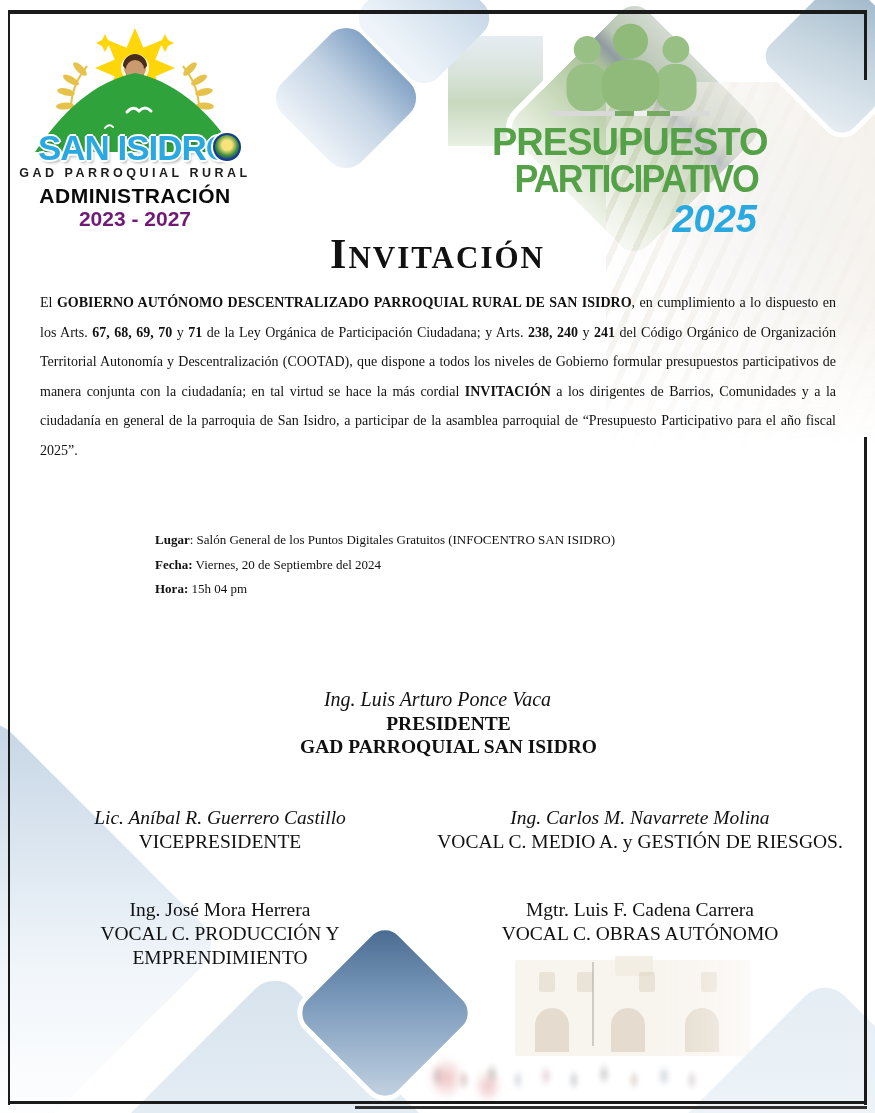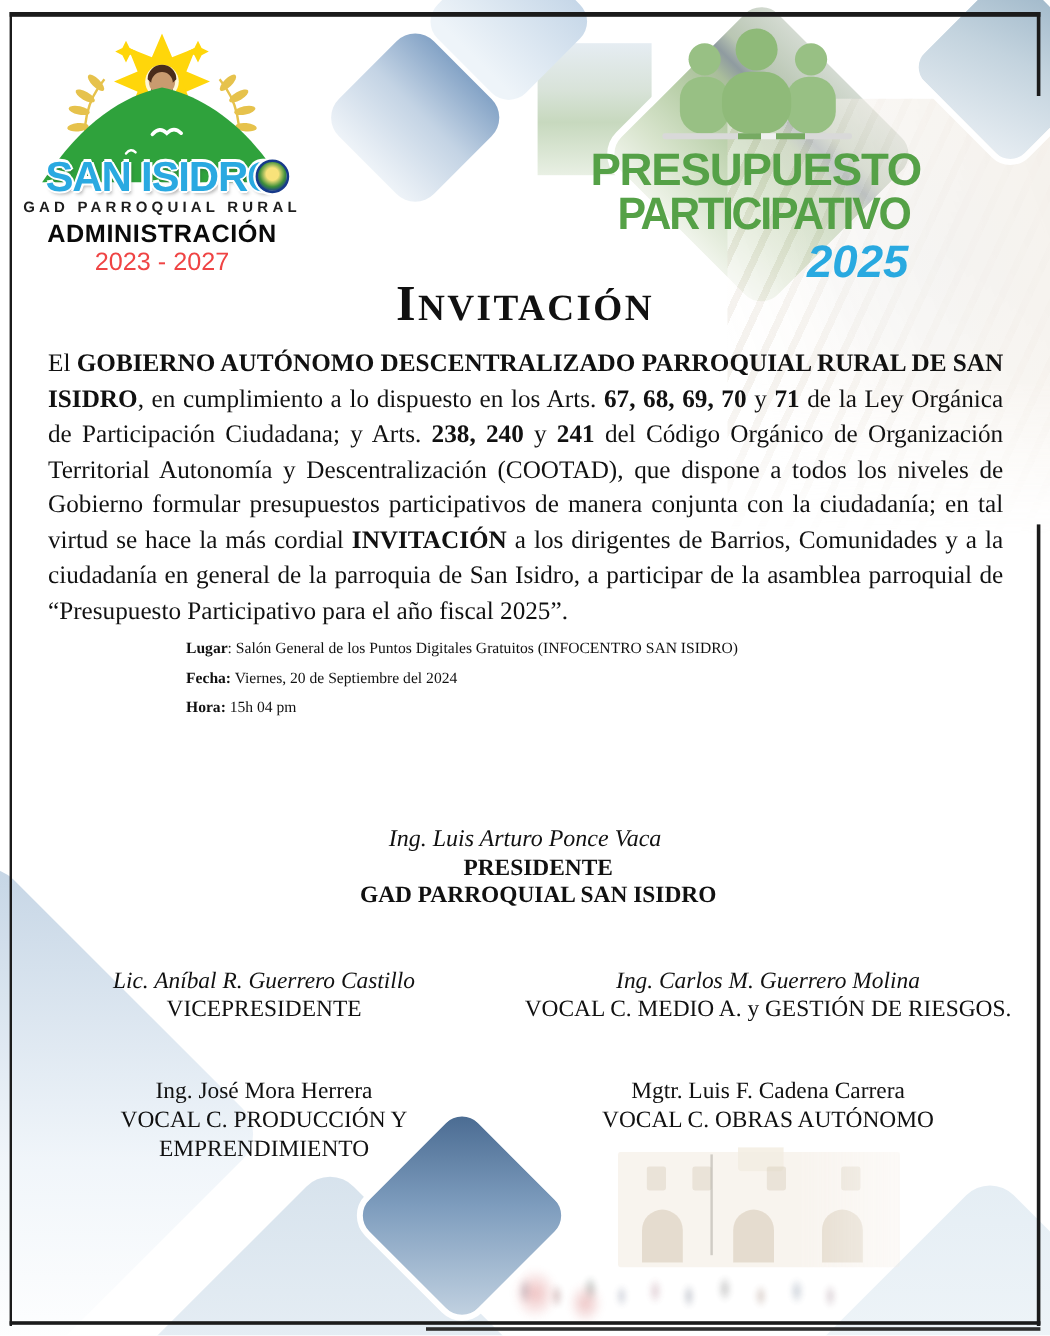--- a/index.html
+++ b/index.html
@@ -76,40 +76,40 @@
   .logo-name{position:absolute;left:0;top:112px;width:100%;font-size:35px;font-weight:700;letter-spacing:-1px;
         color:#2aa9e1;text-shadow:-2px 0 0 #fff,2px 0 0 #fff,0 -2px 0 #fff,0 2px 0 #fff,
         -1px -1px 0 #fff,1px 1px 0 #fff,2px 3px 3px rgba(40,40,40,.35);}
   .logo-badge{position:absolute;left:203px;top:117px;width:24px;height:24px;border-radius:50%;
         border:2px solid #173a8a;box-shadow:0 0 0 2px #fff;
         background:radial-gradient(circle at 50% 42%,#f8e27a 0 28%,#3e8f3a 58%,#1c3f8c 78%);}
   .logo-sub{position:absolute;left:0;top:150px;width:100%;font-size:12.5px;font-weight:700;
         letter-spacing:3.5px;color:#1d1d1d;}
   .logo-admin{position:absolute;left:0;top:168px;width:100%;font-size:21px;font-weight:700;
         letter-spacing:.5px;color:#0a0a0a;}
-  .logo-years{position:absolute;left:0;top:191px;width:100%;font-size:21px;font-weight:400;color:#ef4444;}
+  .logo-years{position:absolute;left:0;top:191px;width:100%;font-size:21px;font-weight:700;color:#701a75;}
 
   
   .silhouettes{position:absolute;left:548px;top:22px;width:165px;height:90px;z-index:4;}
   .divider{position:absolute;left:552px;top:111px;width:158px;height:5px;border-radius:2px;z-index:4;
         background:linear-gradient(90deg,#d9d9d9 0 40%,#76aa62 40% 52%,#f0f0f0 52% 60%,#76aa62 60% 75%,#d9d9d9 75%);}
   .brand{position:absolute;left:492px;top:124px;width:266px;text-align:right;z-index:4;
         font-family:"Liberation Sans",sans-serif;font-weight:700;color:#55a147;}
   .brand .l1{font-size:38px;line-height:37px;letter-spacing:-1px;}
   .brand .l2{font-size:38px;line-height:37px;letter-spacing:-2px;transform:scaleX(.94);transform-origin:right;}
   .brand-year{position:absolute;left:612px;top:198px;width:145px;text-align:right;z-index:4;
         font-family:"Liberation Sans",sans-serif;font-weight:700;font-style:italic;
         font-size:38px;color:#29a9e0;letter-spacing:0;}
 
   
   .title{position:absolute;left:0;top:230px;width:100%;text-align:center;z-index:6;
         font-size:31px;font-weight:700;letter-spacing:2px;}
   .title::first-letter{font-size:42px;}
   .paragraph{position:absolute;left:40px;top:288px;width:796px;z-index:6;
-        font-size:21px;line-height:29.5px;text-align:justify;margin:0;}
+        font-size:14px;line-height:29.5px;text-align:justify;margin:0;}
   .bold{font-weight:700;}
   .details{position:absolute;left:155px;top:528px;width:578px;z-index:6;
         font-size:13px;line-height:24.5px;}
   .details .lbl{font-weight:700;}
   .president{position:absolute;left:0;top:688px;width:100%;text-align:center;z-index:6;
         font-size:19.5px;line-height:23.5px;}
   .president .name{font-style:italic;font-size:20px;text-align:center;}
   .president .role{font-weight:700;padding-left:22px;}
   .sig{position:absolute;z-index:6;text-align:center;font-size:19.5px;line-height:24px;}
   .sig .name-i{font-style:italic;}
@@ -226,21 +226,21 @@
     <div class="name">Ing. Luis Arturo Ponce Vaca</div>
     <div class="role">PRESIDENTE</div>
     <div class="role">GAD PARROQUIAL SAN ISIDRO</div>
   </div>
 
   <div class="sig r1l">
     <div class="name-i">Lic. Aníbal R. Guerrero Castillo</div>
     <div class="role">VICEPRESIDENTE</div>
   </div>
   <div class="sig r1r">
-    <div class="name-i">Ing. Carlos M. Guerrero Molina</div>
+    <div class="name-i">Ing. Carlos M. Navarrete Molina</div>
     <div class="role">VOCAL C. MEDIO A. y GESTIÓN DE RIESGOS.</div>
   </div>
 
   <div class="sig r2l">
     <div>Ing. José Mora Herrera</div>
     <div class="role">VOCAL C. PRODUCCIÓN Y EMPRENDIMIENTO</div>
   </div>
   <div class="sig r2r">
     <div>Mgtr. Luis F. Cadena Carrera</div>
     <div class="role">VOCAL C. OBRAS AUTÓNOMO</div>

